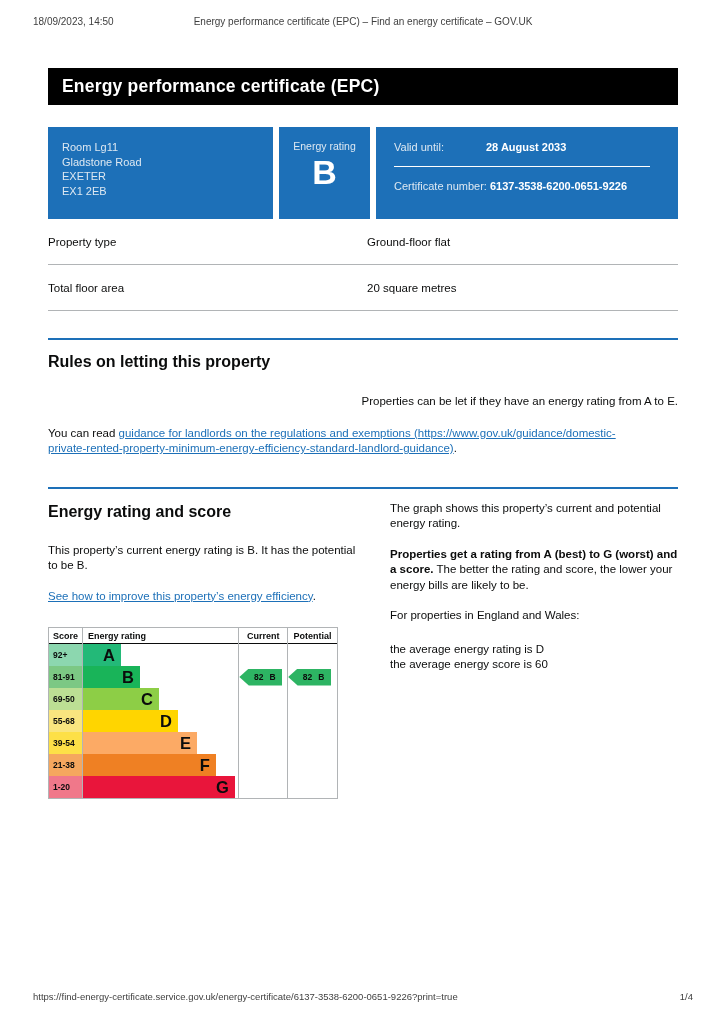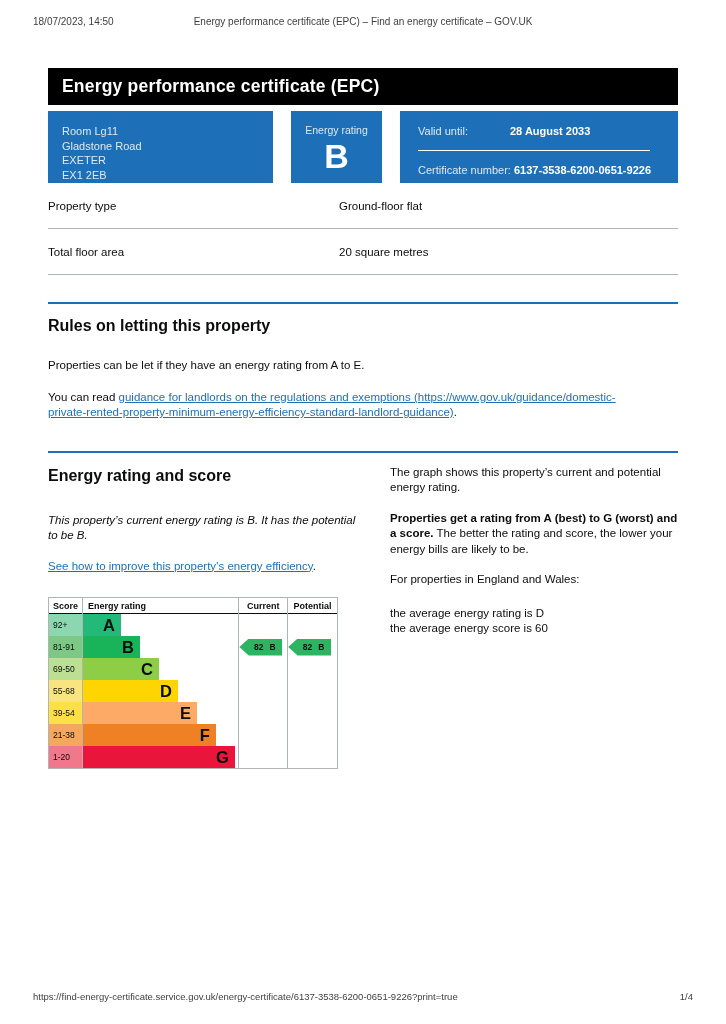--- a/index.html
+++ b/index.html
@@ -16,90 +16,90 @@
   .print-footer .pf-page { position:absolute; right:0; top:0; }
 
   .content { position:absolute; left:48px; top:68px; width:630px; }
 
   
   .banner { background:#000000; color:#ffffff; height:37px;
     display:flex; align-items:center; padding-left:14px;
     font-size:17.5px; font-weight:bold; letter-spacing:.2px; }
 
   
-  .summary { display:flex; gap:18px; margin-top:6px; height:72px; }
+  .summary { display:flex; gap:6px; margin-top:22px; height:92px; }
   .summary .panel { background:#1d70b8; color:#dde8f2; }
   .panel-address { width:225px; padding:13px 0 0 14px; font-size:11px; line-height:14.5px; }
   .panel-rating { width:91px; display:flex; flex-direction:column; align-items:center;
     padding-top:13px; }
   .panel-rating .rating-label { font-size:10.5px; }
   .panel-rating .rating-letter { font-size:34px; font-weight:bold; color:#ffffff; line-height:40px; }
   .panel-validity { flex:1; padding:14px 18px 0 18px; font-size:11px; }
   .validity-row { display:flex; }
   .validity-row .v-label { width:92px; }
   .validity-row .v-value { font-weight:bold; color:#ffffff; }
   .panel-validity hr { border:none; border-top:1px solid #ffffff; margin:13px 10px 13px 0; }
   .cert-number { white-space:nowrap; }
   .cert-number .v-value { font-weight:bold; color:#ffffff; }
 
   
   .fact-row { display:flex; padding:17px 0 16px 0; border-bottom:1px solid #b1b4b6;
     font-size:11.5px; }
-  .fact-row .fact-label { width:291px; }
+  .fact-row .fact-label { width:319px; }
 
   .blue-rule { border:none; border-top:2px solid #1d70b8; }
   .rule-1 { margin-top:27px; }
   .rule-2 { margin-top:30px; }
 
   h2 { font-size:16px; font-weight:bold; color:#0b0c0c; }
   .rules-heading { margin-top:13px; }
   p.body-text { font-size:11.5px; line-height:15.5px; }
-  .rules-p1 { margin-top:23px; }
+  .rules-p1 { margin-top:23px;text-align:right; }
   .rules-p2 { margin-top:16px; width:600px; overflow-wrap:break-word; }
   a, .link { color:#1d70b8; text-decoration:underline; cursor:pointer; }
 
   
   .score-section { display:flex; margin-top:12px; }
   .col-left { width:342px; }
   .col-right { width:288px; }
   .score-heading { margin-top:2px; }
-  .left-p1 { margin-top:28px; width:310px;font-style:italic; }
+  .left-p1 { margin-top:22px; width:310px; }
   .left-link { margin-top:15px; width:310px; }
   .col-right p.body-text { margin-bottom:15px; }
   .col-right .avg-lines { margin-top:18px; }
 
   
   .epc-chart { margin-top:23px; width:290px; border:1px solid #b1b4b6;
     display:flex; background:#ffffff; }
   .chart-col { display:flex; flex-direction:column; }
   .chart-head { height:16px; border-bottom:1px solid #0b0c0c; font-size:9px;
     font-weight:bold; display:flex; align-items:center; }
   .col-score { width:33px; }
   .col-score .chart-head { justify-content:center; }
   .col-rating { width:157px; border-left:1px solid #b1b4b6; }
   .col-rating .chart-head { padding-left:5px; }
   .col-current { width:49px; border-left:1px solid #b1b4b6; }
   .col-potential { width:50px; border-left:1px solid #b1b4b6; }
   .col-current .chart-head, .col-potential .chart-head { justify-content:center; }
   .chart-cell { height:22px; }
   .score-cell { display:flex; align-items:center; padding-left:4px;
-    font-size:8.5px; font-weight:normal; }
+    font-size:8.5px; font-weight:bold; }
   .band-bar { height:22px; display:flex; align-items:center; justify-content:flex-end;
     padding-right:6px; font-size:16.5px; font-weight:bold; color:#0b0c0c; line-height:22px; }
   .arrow-cell { display:flex; align-items:center; justify-content:flex-start; }
   .epc-arrow { width:43px; height:17px; display:flex; align-items:center;
     justify-content:center; gap:6px; padding-left:8px;
     clip-path:polygon(0 50%, 22% 0, 100% 0, 100% 100%, 22% 100%);
     font-size:8.5px; font-weight:bold; color:#0b0c0c; }
 </style>
 </head>
 <body>
 
 <div class="print-header">
-  <span>18/07/2023, 14:50</span>
+  <span>18/09/2023, 14:50</span>
   <span class="ph-title">Energy performance certificate (EPC) – Find an energy certificate – GOV.UK</span>
 </div>
 
 <div class="content">
 
   <div class="banner">
     <span>Energy performance certificate (EPC)</span>
   </div>
 
   <div class="summary">

